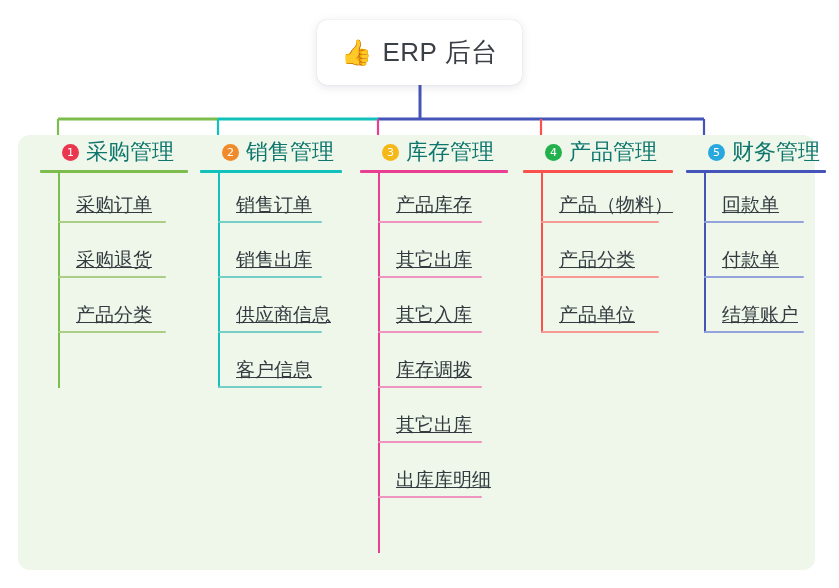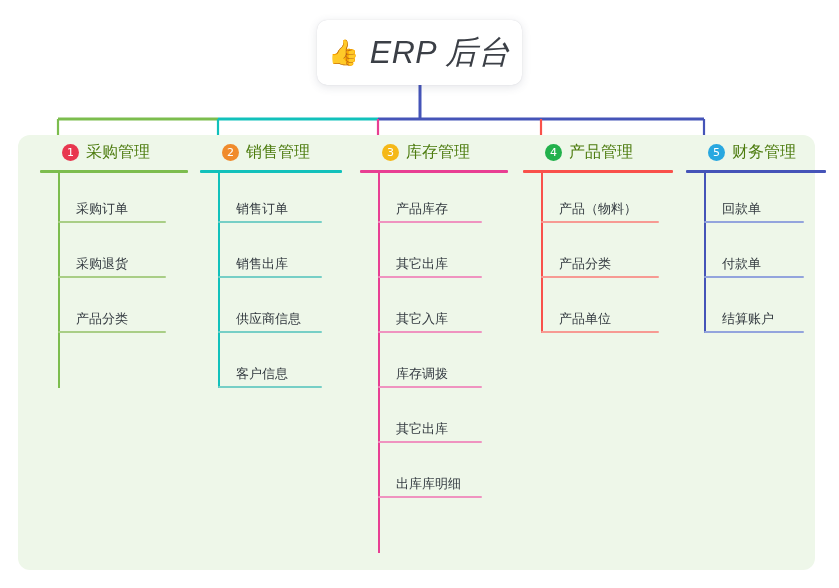--- a/index.html
+++ b/index.html
@@ -34,25 +34,24 @@
     justify-content: center;
     gap: 10px;
     box-sizing: border-box;
   }
   #root-emoji {
     font-size: 25px;
     line-height: 1;
     display: inline-block;
   }
   #root-title {
-    font-size: 32px;
+    font-size: 26px;
     color: #3b3f46;
     letter-spacing: 0.5px;
     white-space: nowrap;
-    font-style: italic;
   }
 
   
   #connectors {
     position: absolute;
     left: 0;
     top: 0;
     width: 839px;
     height: 588px;
     pointer-events: none;
@@ -95,22 +94,22 @@
     height: 17px;
     border-radius: 50%;
     color: #ffffff;
     font-size: 11px;
     line-height: 17px;
     text-align: center;
     flex: 0 0 auto;
     font-family: "DejaVu Sans", sans-serif;
   }
   .col-title {
-    font-size: 16px;
-    color: #4d7c0f;
+    font-size: 22px;
+    color: #0f766e;
     white-space: nowrap;
   }
   .col-rule {
     height: 3px;
     border-radius: 1px;
     margin-top: 1px;
   }
   .leaves {
     position: relative;
     padding-top: 0;
@@ -123,23 +122,24 @@
   }
   .leaf {
     position: relative;
     height: 55px;
     box-sizing: border-box;
   }
   .leaf-label {
     position: absolute;
     left: 36px;
     bottom: 10px;
-    font-size: 13px;
+    font-size: 19px;
     color: #333a40;
     white-space: nowrap;
+    text-decoration: underline;
   }
   .leaf-rule {
     position: absolute;
     left: 18px;
     bottom: 5px;
     height: 2px;
     border-radius: 1px;
   }
 </style>
 </head>

